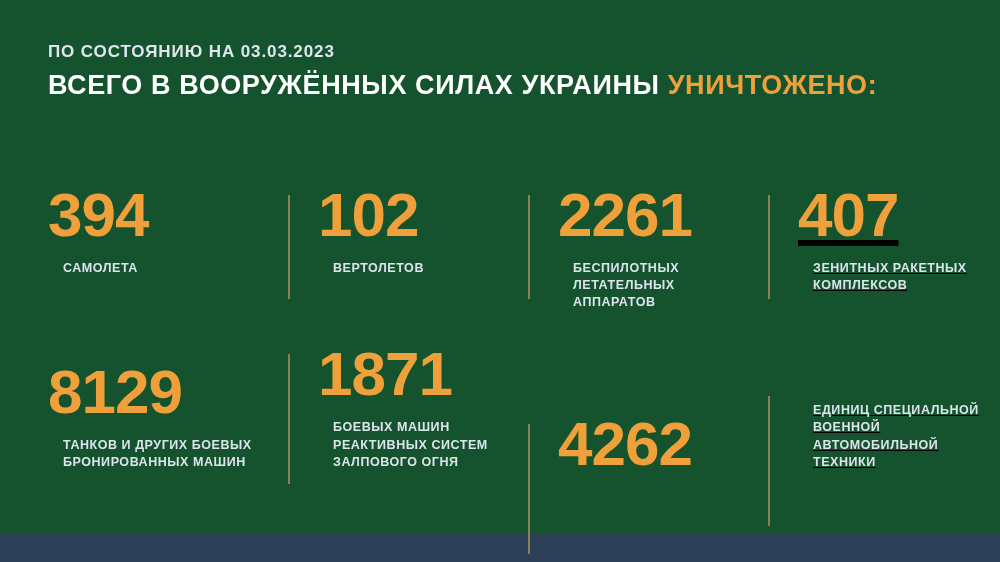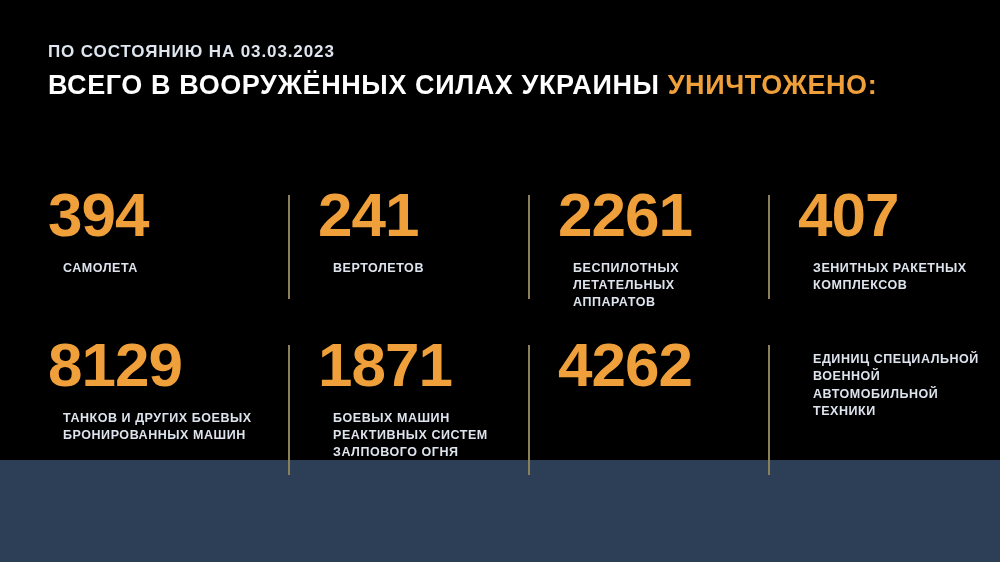--- a/index.html
+++ b/index.html
@@ -12,22 +12,22 @@
     height: 562px;
     overflow: hidden;
     background: #2d3f56;
     font-family: "Liberation Sans", sans-serif;
     -webkit-font-smoothing: antialiased;
   }
 
   .poster {
     position: relative;
     width: 1000px;
-    height: 460px;
-    background: #000000;
+    height: 534px;
+    background: #14532d;
     box-sizing: border-box;
     padding-left: 44px;
   }
 
   
   .header {
     position: absolute;
     left: 48px;
     top: 42px;
     right: 40px;
@@ -58,21 +58,21 @@
     position: absolute;
     left: 48px;
     top: 186px;
     width: 912px;
   }
   .row {
     display: flex;
     align-items: flex-start;
   }
   .row-1 { height: 150px; justify-content: space-between; }
-  .row-2 { height: 150px; }
+  .row-2 { height: 150px; align-items: flex-end; }
 
   .cell {
     position: relative;
     box-sizing: border-box;
     flex: 0 0 240px;
     width: 240px;
     padding-left: 0;
   }
   .cell.c2, .cell.c3, .cell.c4 {
     padding-left: 30px;
@@ -127,21 +127,21 @@
 
     <div class="row row-1">
 
       <div class="cell c1">
         <div class="stat-number">394</div>
         <div class="stat-label">САМОЛЕТА</div>
       </div>
 
       <div class="cell c2">
         <span class="cell-divider"></span>
-        <div class="stat-number">241</div>
+        <div class="stat-number">102</div>
         <div class="stat-label">ВЕРТОЛЕТОВ</div>
       </div>
 
       <div class="cell c3">
         <span class="cell-divider"></span>
         <div class="stat-number">2261</div>
         <div class="stat-label">БЕСПИЛОТНЫХ
 ЛЕТАТЕЛЬНЫХ АППАРАТОВ</div>
       </div>
 

